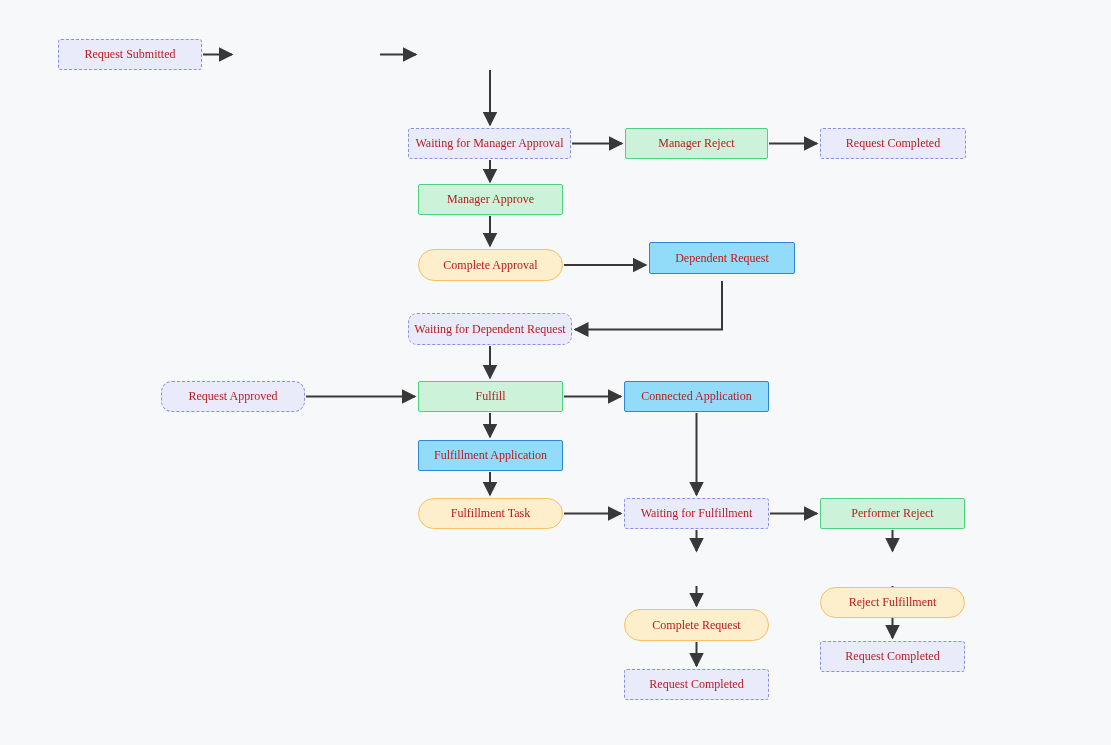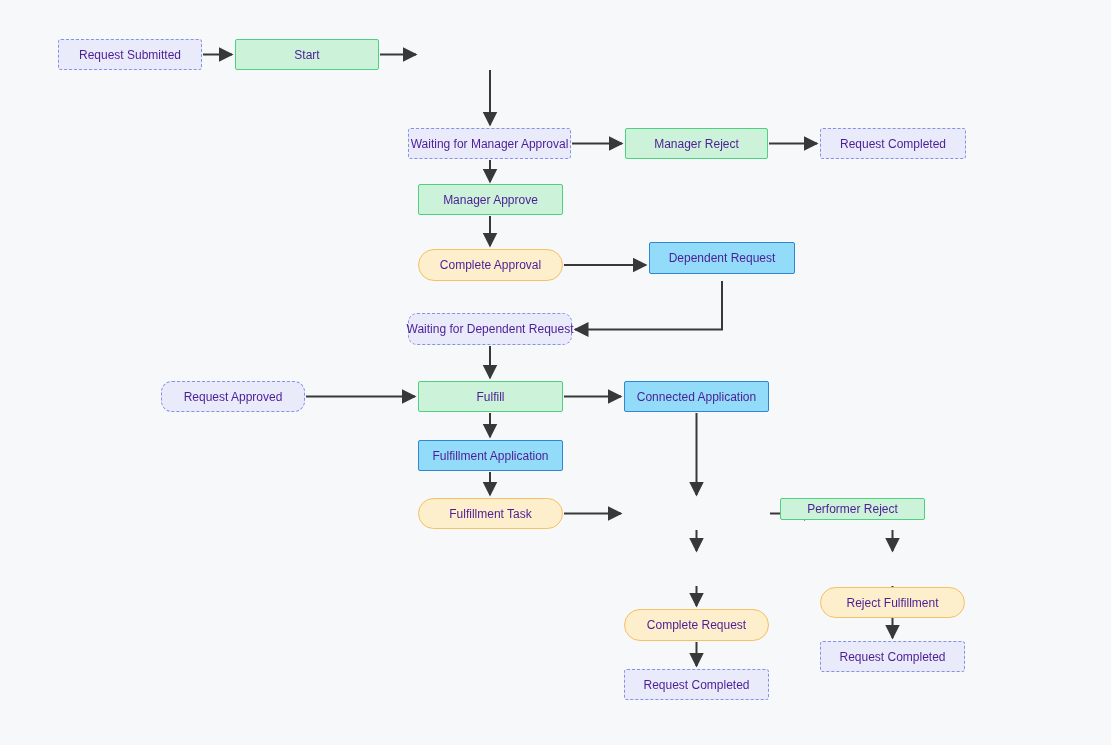--- a/index.html
+++ b/index.html
@@ -21,24 +21,25 @@
     width: 1111px; height: 745px;
     pointer-events: none;
   }
   .node {
     position: absolute;
     display: flex;
     align-items: center;
     justify-content: center;
     box-sizing: border-box;
     font-size: 12px;
-    color: #4c1d95;
+    color: #b91c1c;
     white-space: nowrap;
     text-align: center;
     cursor: pointer;
+    font-family: Liberation Serif, serif;
   }
   .node.state {
     background: #e9ebfb;
     border: 1.5px dashed #8791e6;
     border-radius: 3px;
   }
   .node.action {
     background: #ccf2d9;
     border: 1.5px solid #4dd17e;
     border-radius: 2px;
@@ -88,41 +89,41 @@
     <path class="edge" marker-end="url(#arrow)" d="M564,513.5 L621,513.5"></path>
     <path class="edge" marker-end="url(#arrow)" d="M770,513.5 L817,513.5"></path>
     <path class="edge" marker-end="url(#arrow)" d="M696.5,530 L696.5,551"></path>
     <path class="edge" marker-end="url(#arrow)" d="M696.5,586 L696.5,606"></path>
     <path class="edge" marker-end="url(#arrow)" d="M696.5,642 L696.5,666"></path>
     <path class="edge" marker-end="url(#arrow)" d="M892.5,530 L892.5,551"></path>
     <path class="edge" marker-end="url(#arrow)" d="M892.5,586 L892.5,638"></path>
   </svg>
 
   <div class="node state" style="left:58px;  top:39px;  width:144px; height:31px;">Request Submitted</div>
-  <div class="node action" style="left:235px; top:39px;  width:144px; height:31px;">Start</div>
 
   <div class="node state" style="left:408px; top:128px; width:163px; height:31px;">Waiting for Manager Approval</div>
   <div class="node action" style="left:625px; top:128px; width:143px; height:31px;">Manager Reject</div>
   <div class="node state" style="left:820px; top:128px; width:146px; height:31px;">Request Completed</div>
 
   <div class="node action" style="left:418px; top:184px; width:145px; height:31px;">Manager Approve</div>
 
   <div class="node task" style="left:418px; top:249px; width:145px; height:32px;">Complete Approval</div>
   <div class="node app" style="left:649px; top:242px; width:146px; height:32px;">Dependent Request</div>
 
   <div class="node state" style="left:408px; top:313px; width:164px; height:32px;border-radius:9px;">Waiting for Dependent Request</div>
 
   <div class="node state" style="left:161px; top:381px; width:144px; height:31px;border-radius:11px;">Request Approved</div>
   <div class="node action" style="left:418px; top:381px; width:145px; height:31px;">Fulfill</div>
   <div class="node app" style="left:624px; top:381px; width:145px; height:31px;">Connected Application</div>
 
   <div class="node app" style="left:418px; top:440px; width:145px; height:31px;">Fulfillment Application</div>
 
   <div class="node task" style="left:418px; top:498px; width:145px; height:31px;">Fulfillment Task</div>
-  <div class="node action" style="left:780px; top:498px; width:145px; height:22px;">Performer Reject</div>
+  <div class="node state" style="left:624px; top:498px; width:145px; height:31px;">Waiting for Fulfillment</div>
+  <div class="node action" style="left:820px; top:498px; width:145px; height:31px;">Performer Reject</div>
 
   <div class="node task" style="left:820px; top:587px; width:145px; height:31px;">Reject Fulfillment</div>
 
   <div class="node task" style="left:624px; top:609px; width:145px; height:32px;">Complete Request</div>
   <div class="node state" style="left:820px; top:641px; width:145px; height:31px;">Request Completed</div>
   <div class="node state" style="left:624px; top:669px; width:145px; height:31px;">Request Completed</div>
 
 </div>
 
 </body></html>

